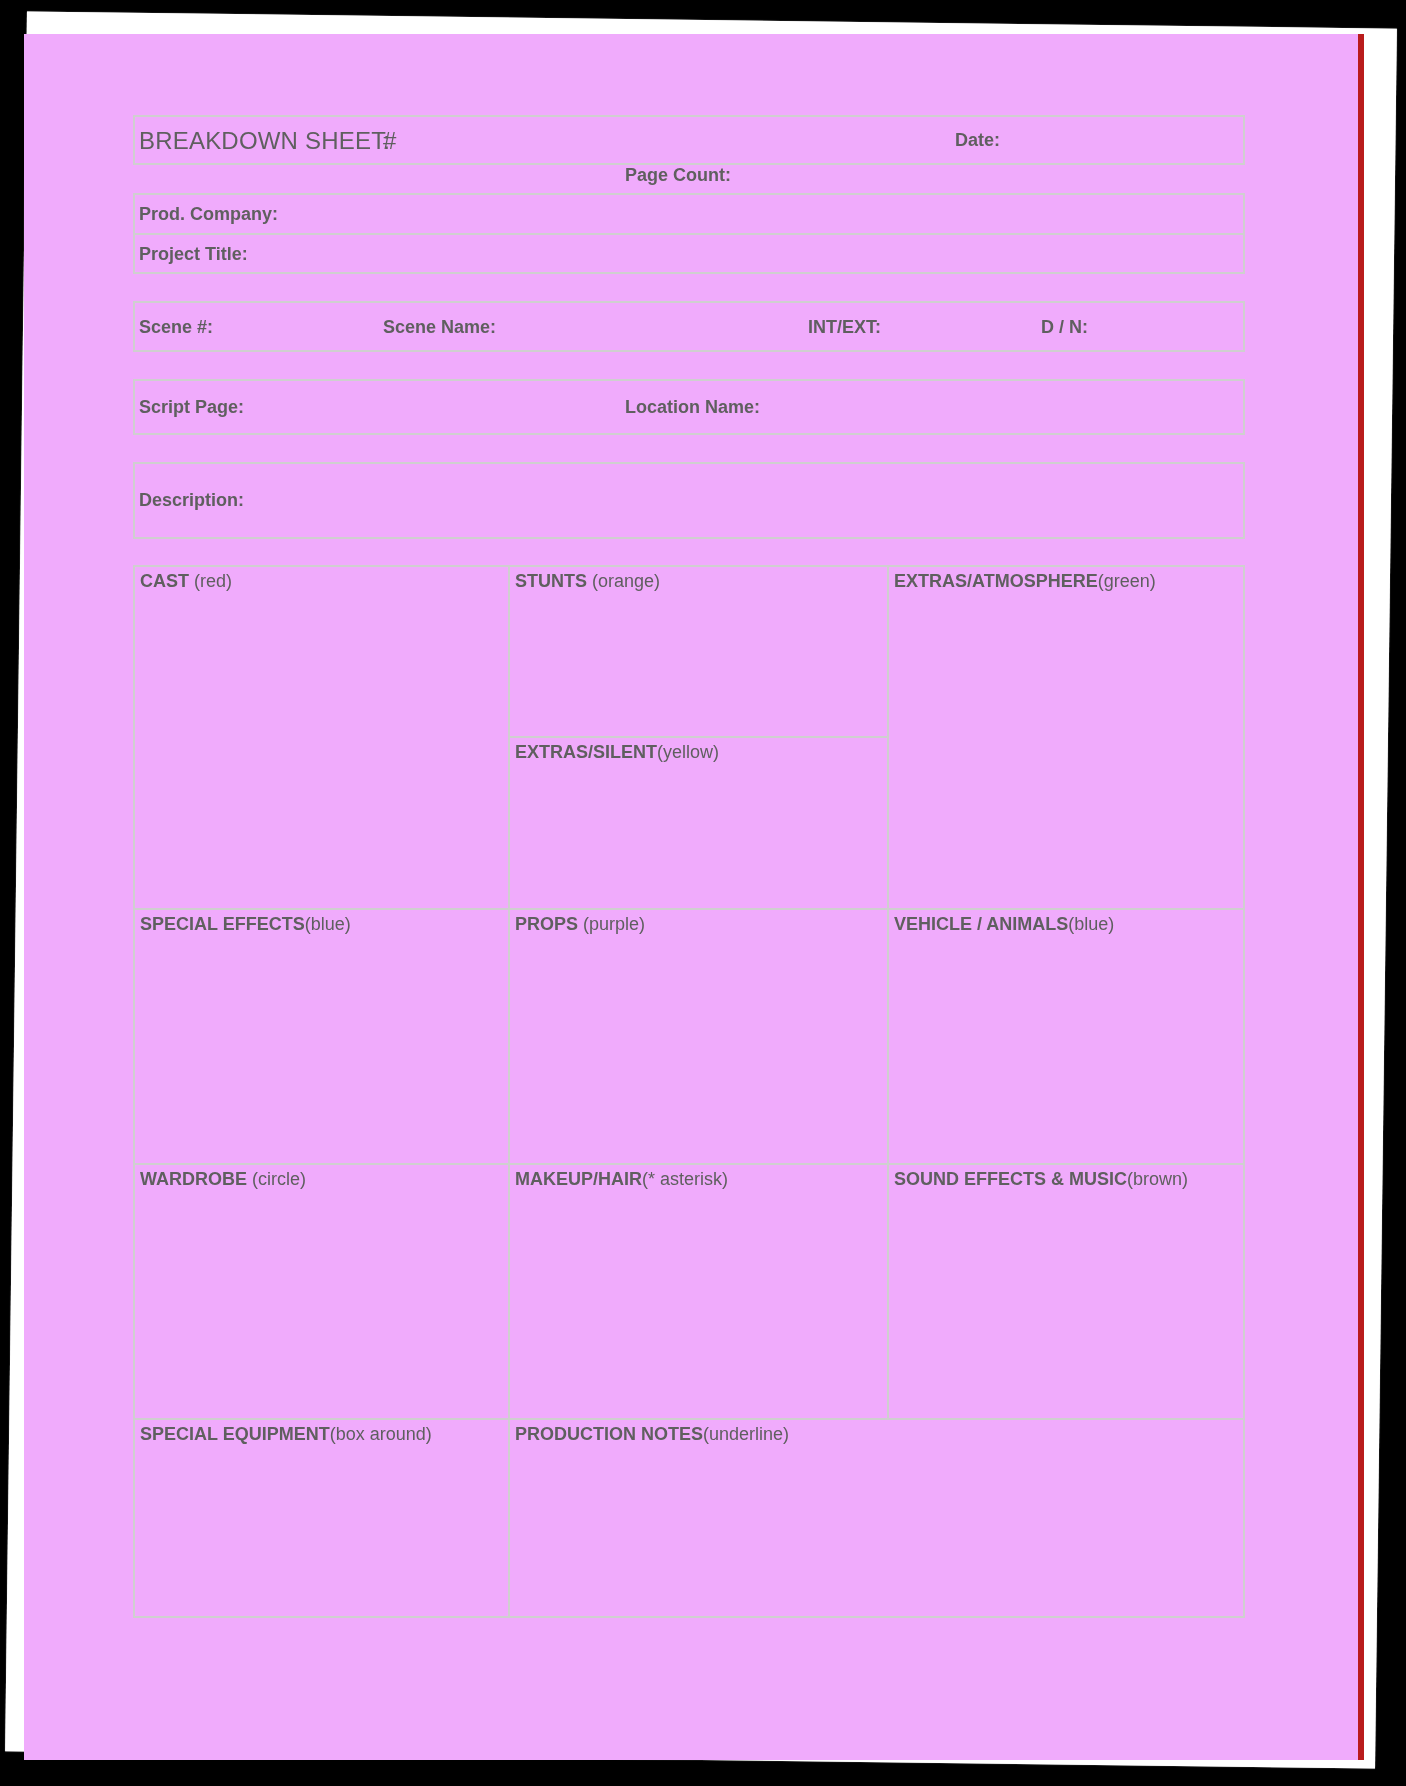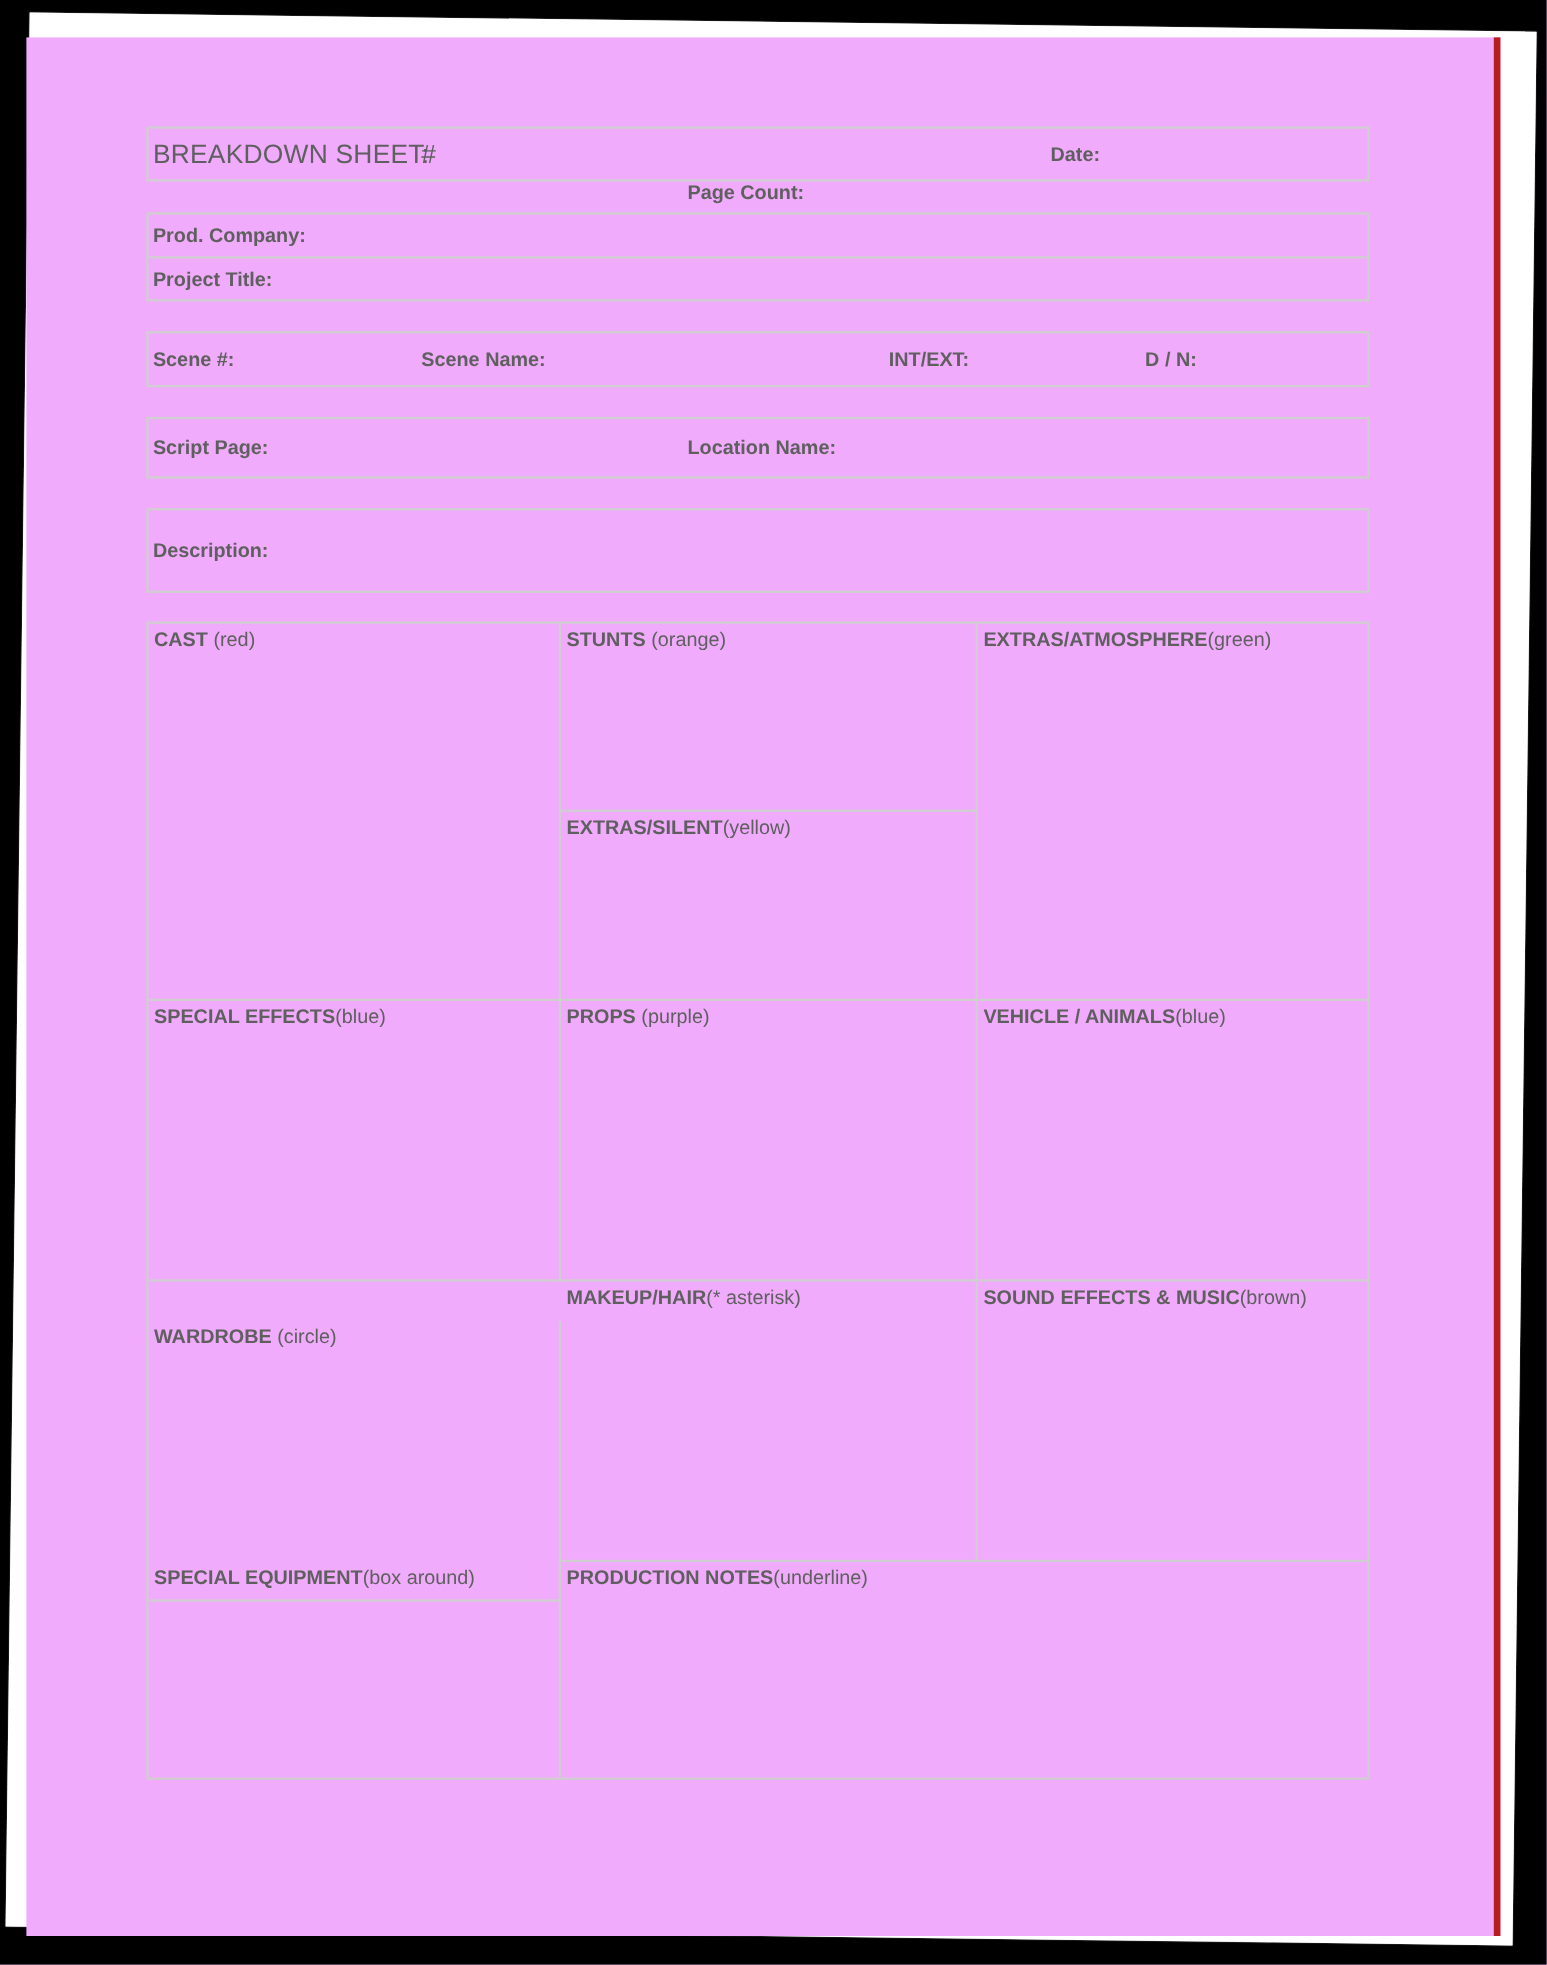--- a/index.html
+++ b/index.html
@@ -88,21 +88,21 @@
     </div>
 
     <div class="cell" style="left:375px;top:343px;width:379px;height:255px;border-right-width:2px;border-bottom-width:2px;">
       <div class="head"><b>PROPS</b> <span class="note">(purple)</span></div>
     </div>
 
     <div class="cell" style="left:754px;top:343px;width:354px;height:255px;border-bottom-width:2px;">
       <div class="head"><b>VEHICLE / ANIMALS</b><span class="note">(blue)</span></div>
     </div>
 
-    <div class="cell" style="left:0;top:598px;width:375px;height:255px;border-right-width:2px;border-bottom-width:2px;margin-top:36px;">
+    <div class="cell" style="left:0;top:598px;width:375px;height:255px;border-right-width:2px;border-bottom-width:2px;">
       <div class="head"><b>WARDROBE</b> <span class="note">(circle)</span></div>
     </div>
 
     <div class="cell" style="left:375px;top:598px;width:379px;height:255px;border-right-width:2px;border-bottom-width:2px;">
       <div class="head"><b>MAKEUP/HAIR</b><span class="note">(* asterisk)</span></div>
     </div>
 
     <div class="cell" style="left:754px;top:598px;width:354px;height:255px;border-bottom-width:2px;">
       <div class="head"><b>SOUND EFFECTS &amp; MUSIC</b><span class="note">(brown)</span></div>
     </div>

